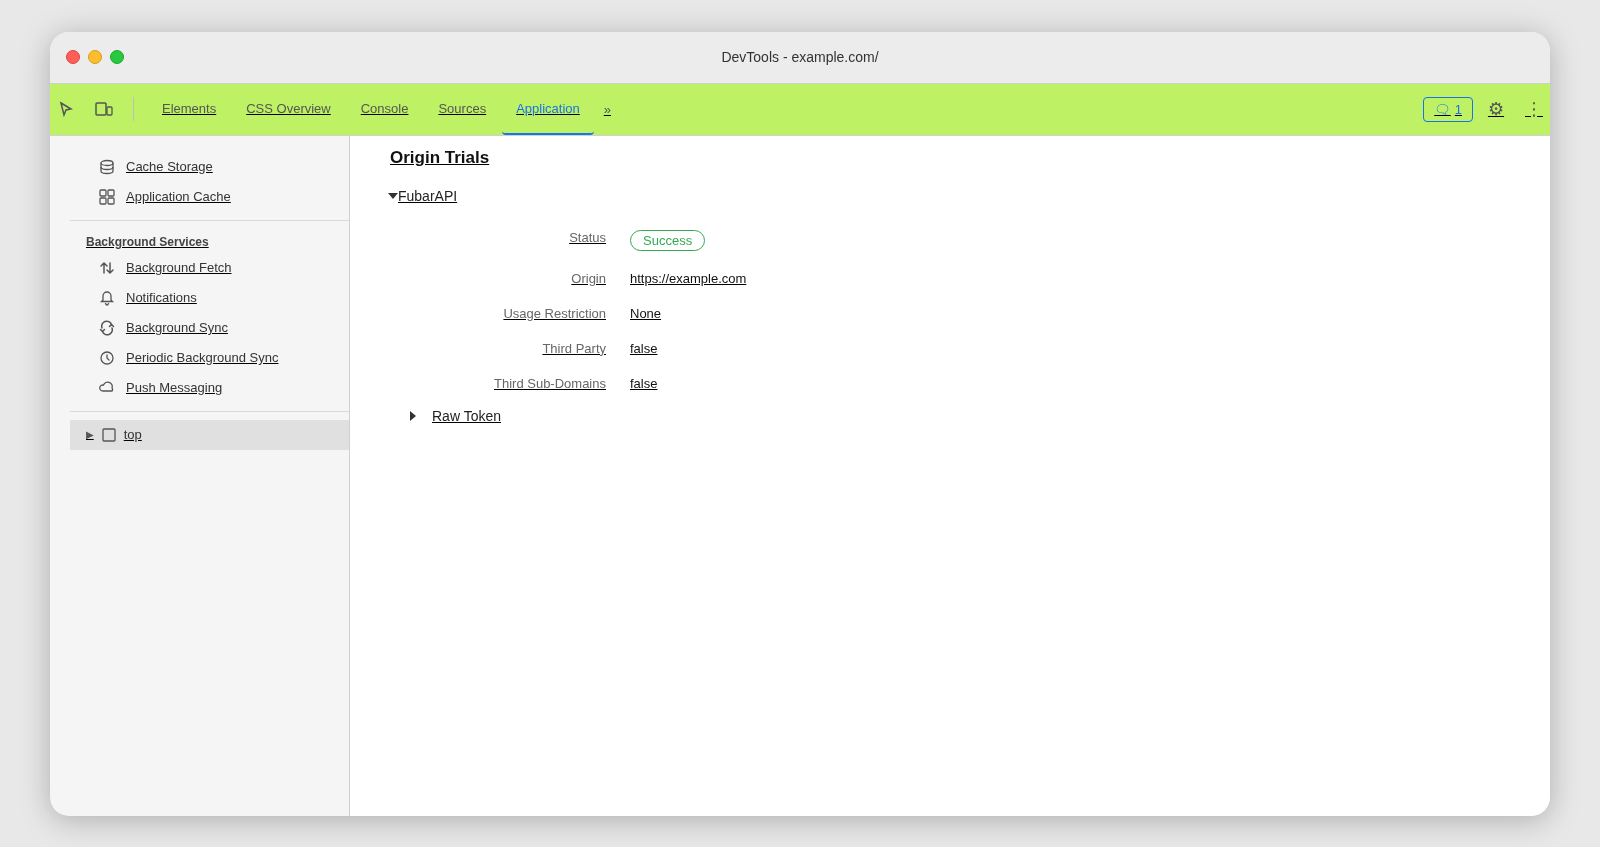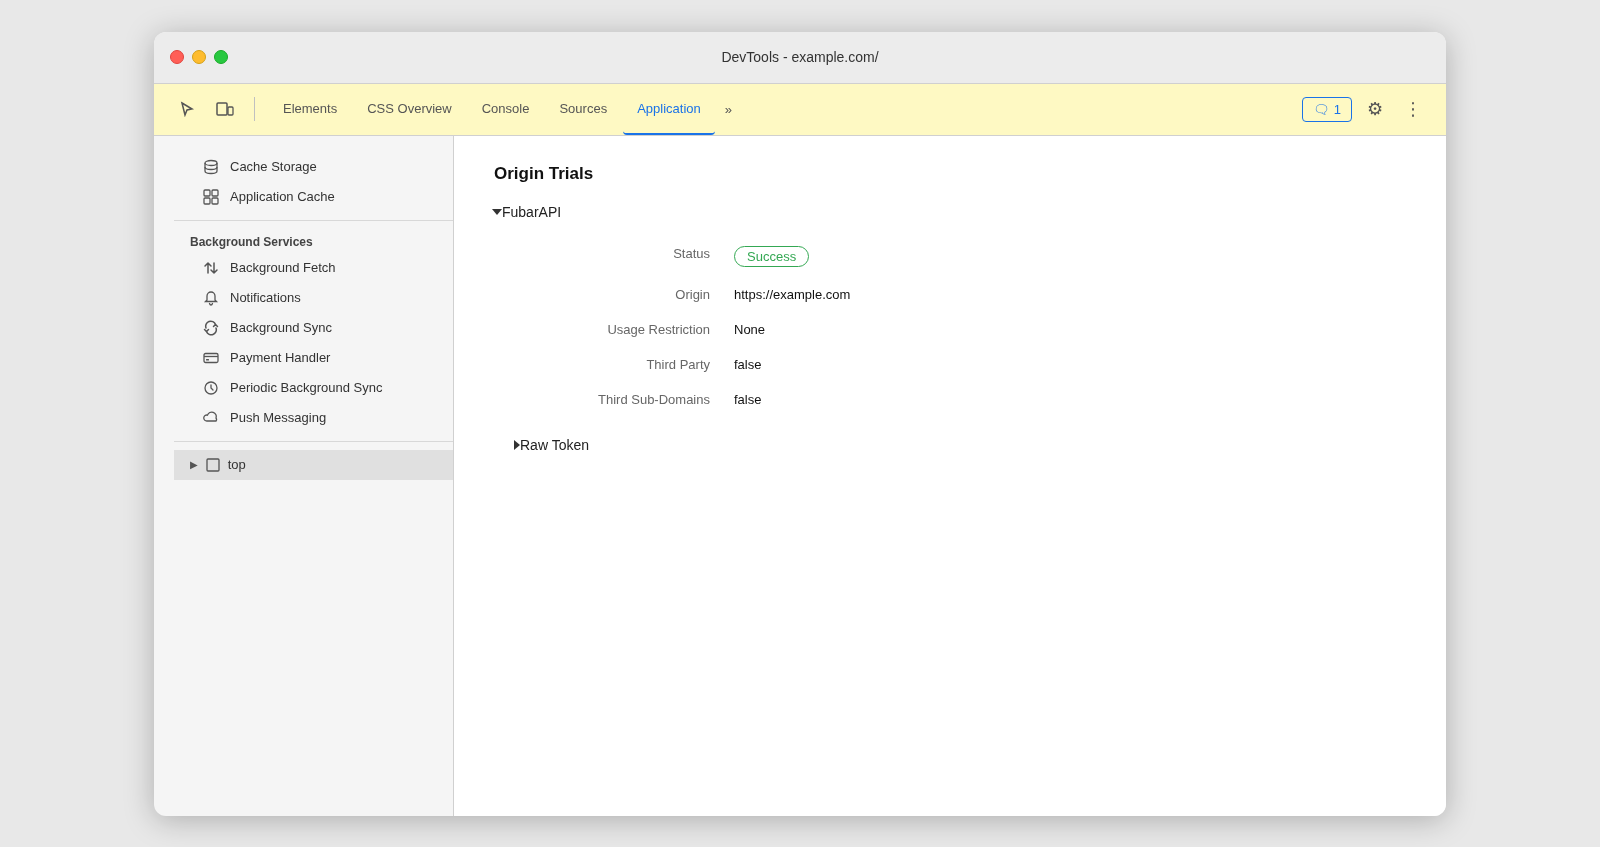--- a/index.html
+++ b/index.html
@@ -6,25 +6,26 @@
     body {
       background: #e8e8e8;
       font-family: -apple-system, BlinkMacSystemFont, 'Helvetica Neue', sans-serif;
       display: flex;
       align-items: center;
       justify-content: center;
       min-height: 100vh;
       padding: 20px;
     }
     .window {
-      width: 1292px;
+      width: 1500px;
       background: #f5f5f5;
-      border-radius: 12px;
+      border-radius: 19px;
       box-shadow: 0 4px 30px rgba(0,0,0,0.25);
       overflow: hidden;
+      text-decoration: underline;
     }
     
     .title-bar {
       background: #ececec;
       height: 52px;
       display: flex;
       align-items: center;
       padding: 0 16px;
       border-bottom: 1px solid #d0d0d0;
       position: relative;
@@ -45,25 +46,25 @@
     .title-bar-title {
       position: absolute;
       left: 50%;
       transform: translateX(-50%);
       font-size: 14px;
       font-weight: 500;
       color: #333;
     }
     
     .toolbar {
-      background: #fef9c3;
+      background: #bef264;
       height: 52px;
       display: flex;
       align-items: center;
-      padding: 0 18px;
+      padding: 0 1px;
       border-bottom: 1px solid #d0d0d0;
       gap: 8px;
     }
     .toolbar-icon-btn {
       width: 30px;
       height: 30px;
       border: none;
       background: none;
       cursor: pointer;
       display: flex;
@@ -194,21 +195,21 @@
       font-size: 13px;
       color: #333;
       cursor: pointer;
       background: #e0e0e0;
     }
     
     .content {
       flex: 1;
       background: #fff;
       overflow-y: auto;
-      padding: 28px 40px;
+      padding: 12px 40px;
     }
     .section-title {
       font-size: 17px;
       font-weight: 700;
       color: #111;
       margin-bottom: 20px;
     }
     .api-entry {
       margin-bottom: 16px;
     }
@@ -269,22 +270,22 @@
       padding: 2px 12px;
       border: 1.5px solid #34a853;
       border-radius: 20px;
       color: #34a853;
       font-size: 13px;
       font-weight: 500;
     }
     .raw-token-row {
       display: flex;
       align-items: center;
-      gap: 0;
-      margin-top: 20px;
+      gap: 16px;
+      margin-top: 7px;
       margin-left: 20px;
       cursor: pointer;
     }
     .raw-token-label {
       font-size: 14px;
       color: #222;
     }
   </style>
 </head>
 <body>
@@ -392,30 +393,20 @@
               <path d="M3 8A5 5 0 0 1 12.5 4.5" stroke="#555" stroke-width="1.5" stroke-linecap="round"></path>
               <path d="M1.5 9.5L3.5 11.5L5.5 9.5" stroke="#555" stroke-width="1.5" stroke-linecap="round" stroke-linejoin="round"></path>
               <path d="M14.5 6.5L12.5 4.5L10.5 6.5" stroke="#555" stroke-width="1.5" stroke-linecap="round" stroke-linejoin="round"></path>
             </svg>
           </span>
           <span>Background Sync</span>
         </div>
         <div class="sidebar-item">
           <span class="sidebar-icon">
             <svg width="16" height="16" viewBox="0 0 16 16" fill="none">
-              <rect x="1" y="3.5" width="14" height="9" rx="1.5" stroke="#555" stroke-width="1.3"></rect>
-              <line x1="1" y1="6.5" x2="15" y2="6.5" stroke="#555" stroke-width="1.3"></line>
-              <rect x="3" y="9" width="3" height="1.5" rx="0.5" fill="#555"></rect>
-            </svg>
-          </span>
-          <span>Payment Handler</span>
-        </div>
-        <div class="sidebar-item">
-          <span class="sidebar-icon">
-            <svg width="16" height="16" viewBox="0 0 16 16" fill="none">
               <circle cx="8" cy="8" r="6" stroke="#555" stroke-width="1.3"></circle>
               <path d="M8 5V8L10 10" stroke="#555" stroke-width="1.3" stroke-linecap="round"></path>
             </svg>
           </span>
           <span>Periodic Background Sync</span>
         </div>
         <div class="sidebar-item">
           <span class="sidebar-icon">
             <svg width="16" height="16" viewBox="0 0 16 16" fill="none">
               <path d="M4 11a3 3 0 1 1 .5-5.9A4 4 0 1 1 13 8a2.5 2.5 0 0 1 0 3H4Z" stroke="#555" stroke-width="1.3" fill="none"></path>

